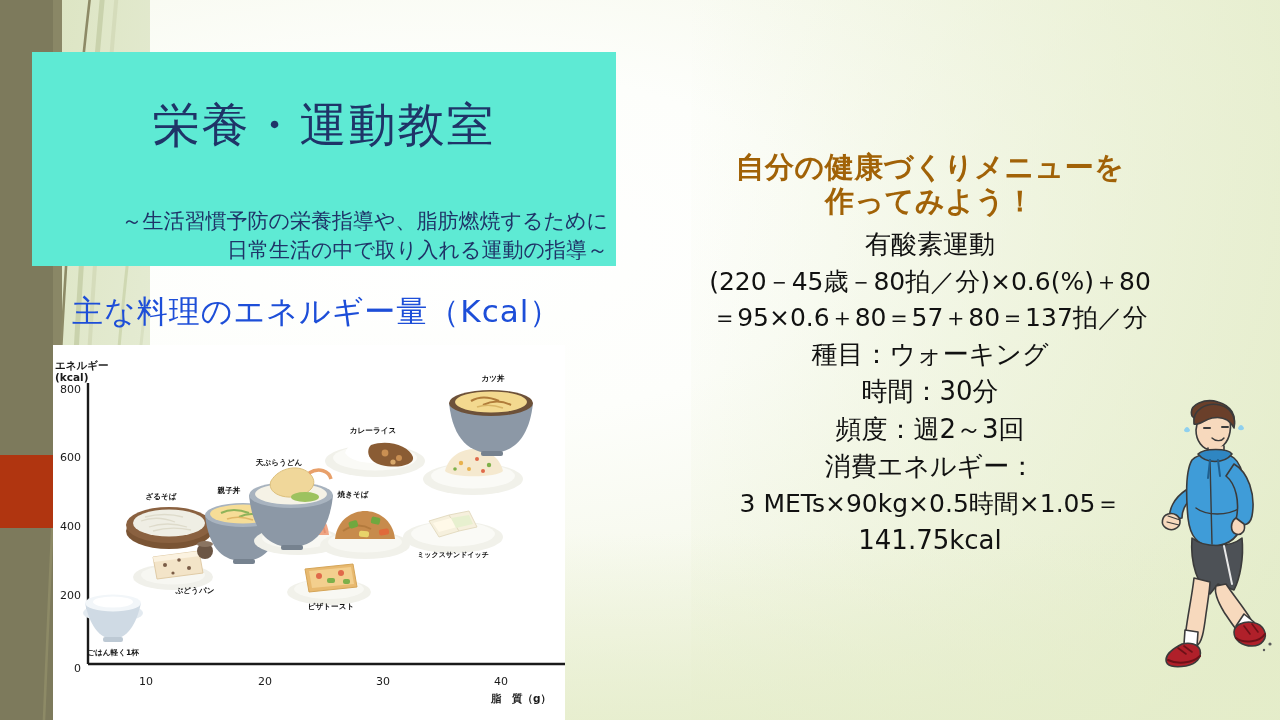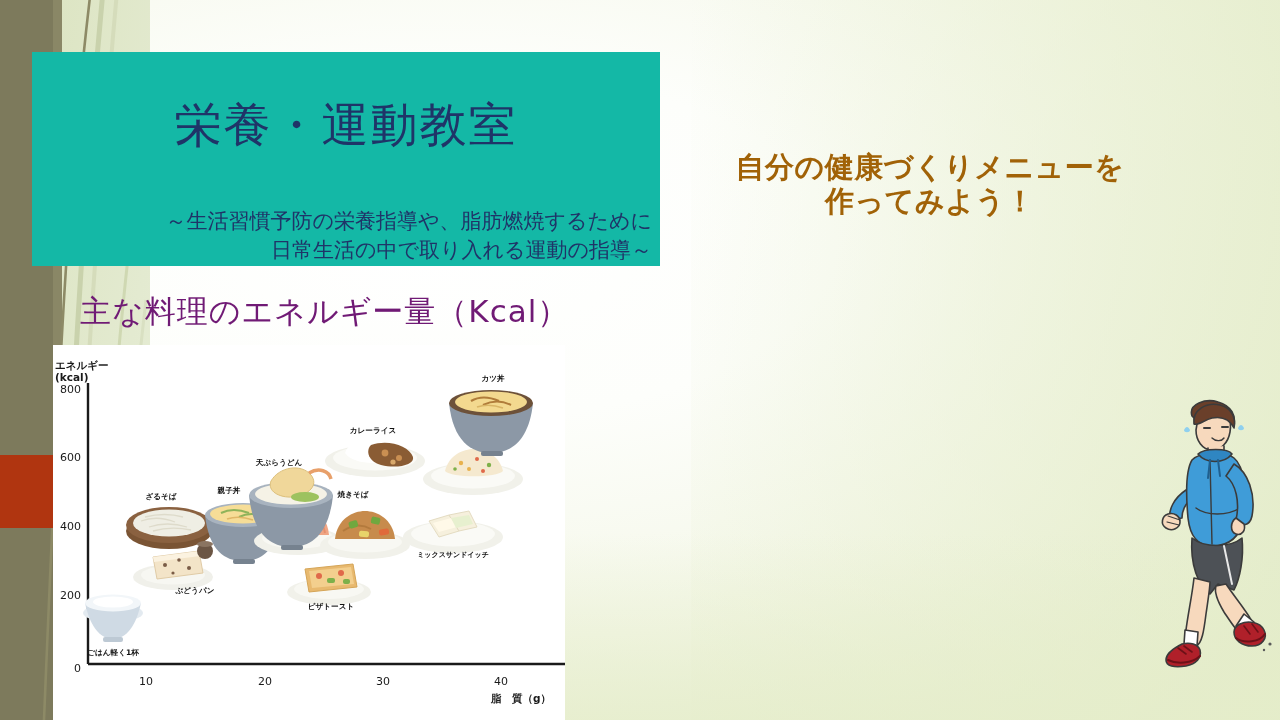--- a/index.html
+++ b/index.html
@@ -40,41 +40,41 @@
     background:linear-gradient(100deg,#dde5c4 0%, #e3ead0 60%, #e8eed7 100%);
   }
   .deco-rust{
     position:absolute;left:0;top:455px;width:53px;height:73px;
     background:#b03510;
   }
   .grass{position:absolute;left:0;top:0;width:150px;height:720px;}
 
   
   .title-box{
-    position:absolute;left:32px;top:52px;width:628px;height:214px;
-    background:#14b8a6;
+    position:absolute;left:32px;top:52px;width:584px;height:214px;
+    background:#5eead4;
   }
   .title-main{
     position:absolute;left:0;right:0;top:46px;
     text-align:center;color:#1f3468;
     font-size:47px;line-height:1.15;letter-spacing:2px;font-weight:400;
     font-family:"DejaVu Sans","Liberation Sans",sans-serif;
   }
   .title-sub{
     position:absolute;left:8px;right:8px;top:155px;
     text-align:right;color:#1f3468;
     font-size:21px;line-height:1.38;font-weight:400;
     font-family:"DejaVu Sans","Liberation Sans",sans-serif;
     white-space:pre-line;
   }
 
   
   .chart-heading{
-    position:absolute;left:80px;top:294px;width:600px;
-    color:#701a75;font-size:31px;line-height:1.1;letter-spacing:1px;
+    position:absolute;left:72px;top:294px;width:600px;
+    color:#1d4ed8;font-size:31px;line-height:1.1;letter-spacing:1px;
     font-family:"DejaVu Sans","Liberation Sans",sans-serif;
     white-space:nowrap;
   }
 
   
   .chart-panel{
     position:absolute;left:53px;top:345px;width:512px;height:375px;
     background:#ffffff;overflow:hidden;
   }
   .chart-svg{position:absolute;left:0;top:0;}
@@ -298,20 +298,31 @@
         <path d="M424 62 Q 436 58 450 63" stroke="#d9b566" stroke-width="1.6" fill="none"></path>
         <rect x="428" y="106" width="22" height="5" rx="2" fill="#76828f"></rect>
         <text class="food-lbl" x="440" y="36" text-anchor="middle">カツ丼</text>
       </g>
     </svg>
   </div>
 
   <div class="right-col">
     <div class="green-head">自分の健康づくりメニューを
 作ってみよう！</div>
+    <div class="body-lines">
+      <div class="body-line">有酸素運動</div>
+      <div class="body-line wide">(220－45歳－80拍／分)×0.6(%)＋80</div>
+      <div class="body-line wide">＝95×0.6＋80＝57＋80＝137拍／分</div>
+      <div class="body-line">種目：ウォーキング</div>
+      <div class="body-line">時間：30分</div>
+      <div class="body-line">頻度：週2～3回</div>
+      <div class="body-line">消費エネルギー：</div>
+      <div class="body-line wide">3 METs×90kg×0.5時間×1.05＝</div>
+      <div class="body-line">141.75kcal</div>
+    </div>
   </div>
 
   <svg class="jogger" viewBox="0 0 126 278">
     <g stroke="#3b3b3b" stroke-width="1.6" stroke-linejoin="round" stroke-linecap="round">
 
       <path d="M38 92 C 26 100, 20 112, 22 122 L34 120 C 34 110, 40 102, 48 98 Z" fill="#3f9cd8"></path>
 
       <path d="M44 18 C 40 6, 58 0, 70 4 C 84 8, 88 18, 86 28 C 80 20, 60 16, 50 24 Z" fill="#6a3f2a"></path>
 
       <path d="M50 20 C 48 12, 60 8, 70 10 C 80 12, 84 22, 82 34 C 80 46, 72 52, 64 52 C 54 52, 48 42, 48 32 Z" fill="#f7d9bd"></path>

